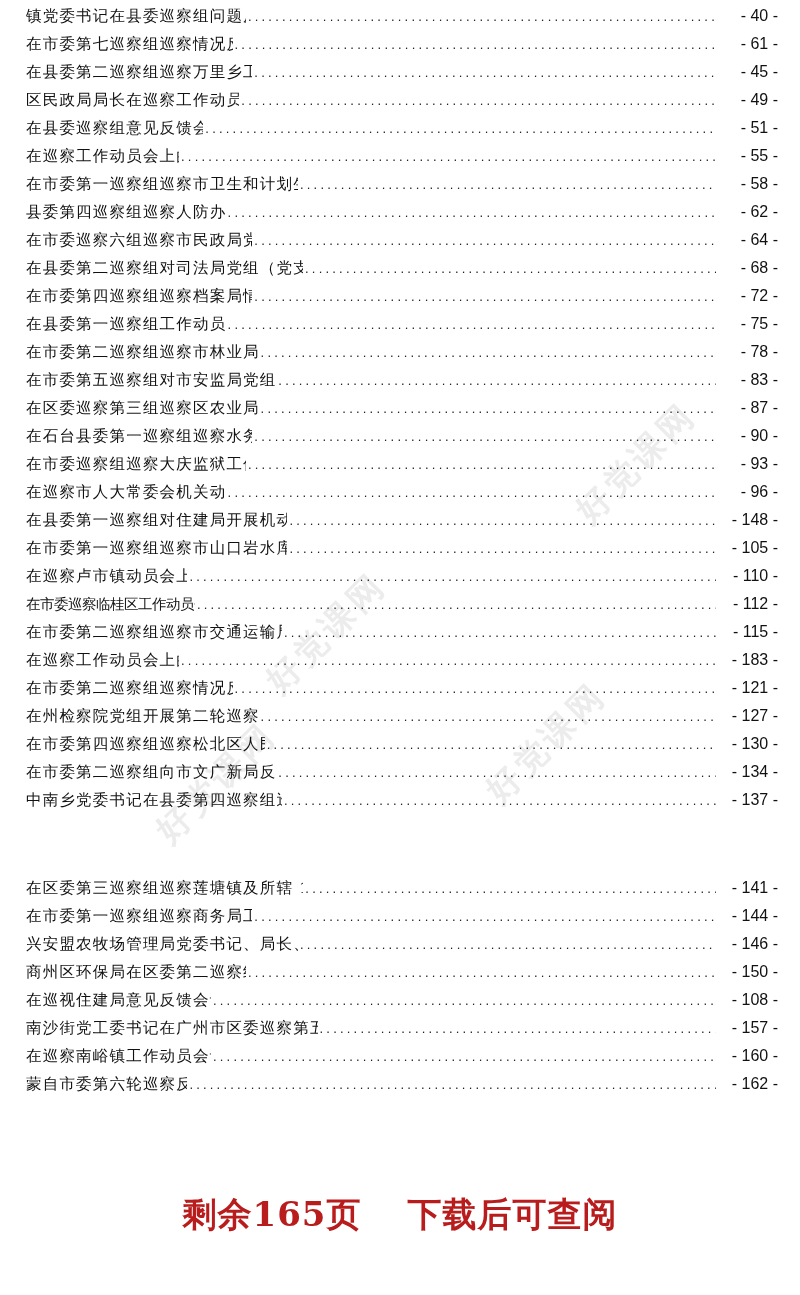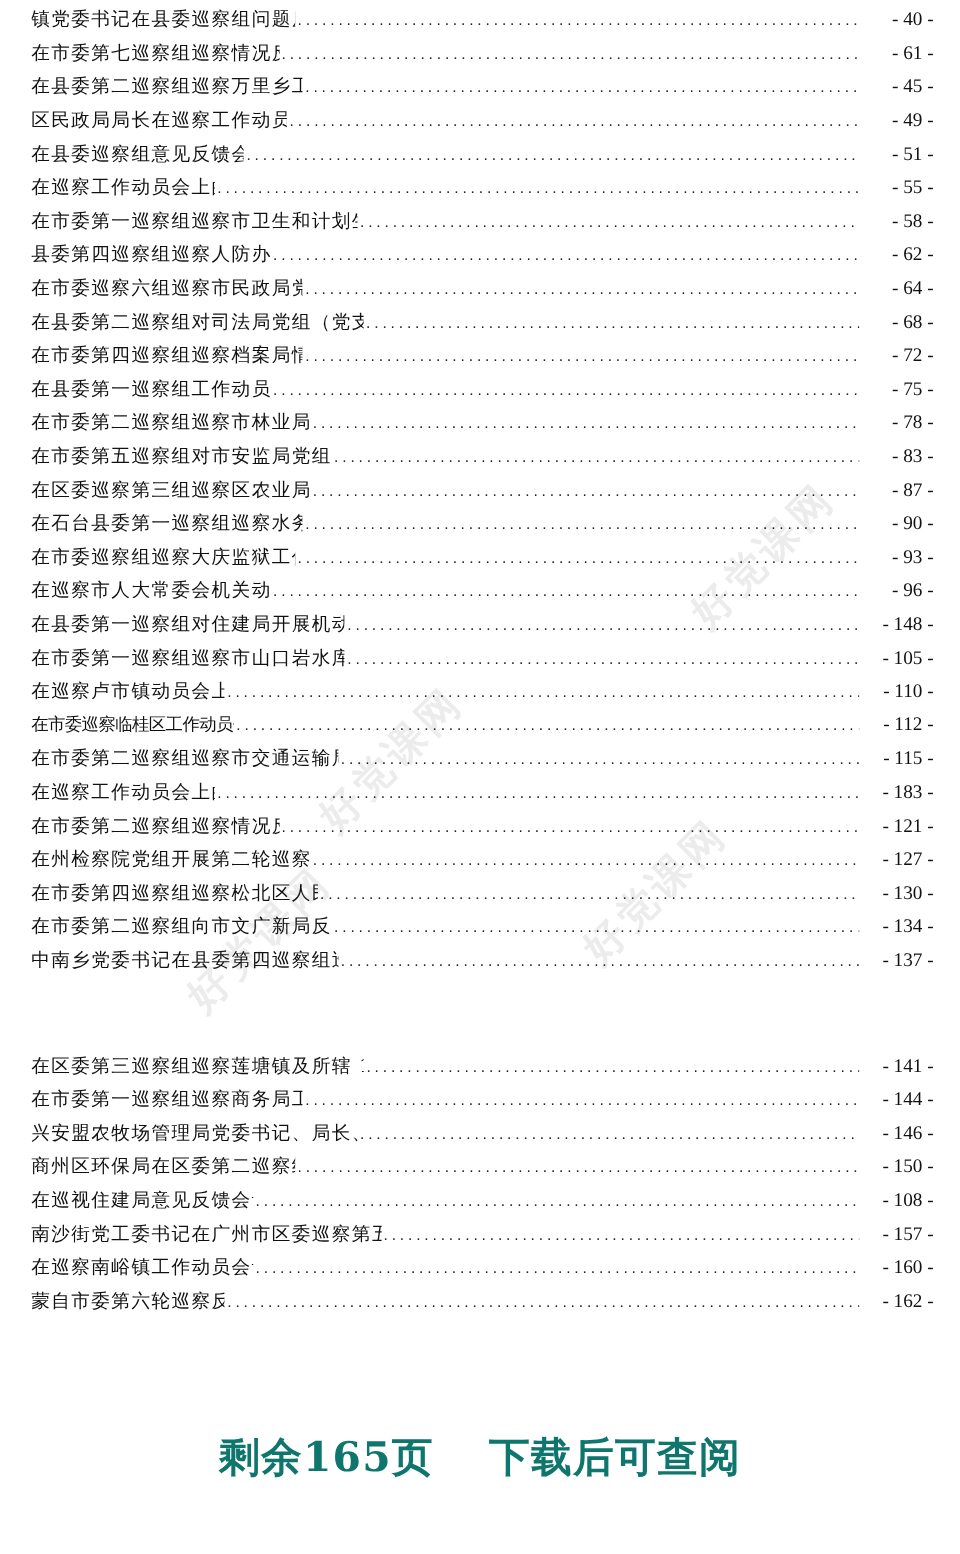--- a/index.html
+++ b/index.html
@@ -48,21 +48,21 @@
     font-family: "Liberation Sans", sans-serif;
     font-size: 13px;
     padding-left: 2px;
     min-width: 0;
   }
   .toc-dots::before {
     content: "........................................................................................................................";
   }
   .toc-page {
     flex: 0 0 auto;
-    font-family: Liberation Serif, serif;
+    font-family: Liberation Sans, sans-serif;
     font-size: 16px;
     width: 62px;
     text-align: right;
     padding-right: 0px;
   }
   .watermark {
     position: absolute;
     color: rgba(200, 200, 200, 0.35);
     font-family: "DejaVu Sans", sans-serif;
     font-size: 34px;
@@ -77,21 +77,21 @@
   .wm4 { left: 470px; top: 720px; }
   .footer-banner {
     position: absolute;
     top: 1192px;
     left: 0;
     width: 800px;
     text-align: center;
     font-family: "DejaVu Serif", "Liberation Serif", serif;
     font-weight: bold;
     font-size: 34px;
-    color: #0f766e;
+    color: #b91c1c;
     letter-spacing: 1px;
   }
   .footer-banner span + span {
     margin-left: 46px;
   }
 </style>
 </head>
 <body>
 
 <div class="watermark wm1">好党课网</div>

